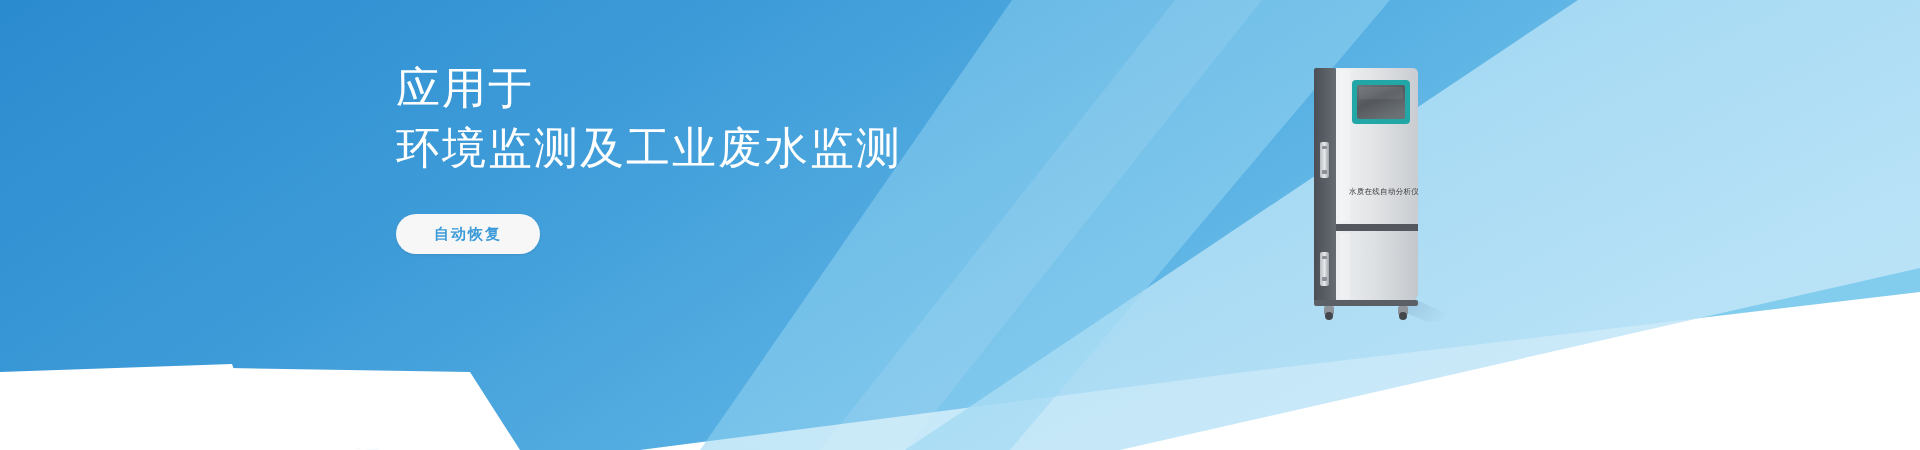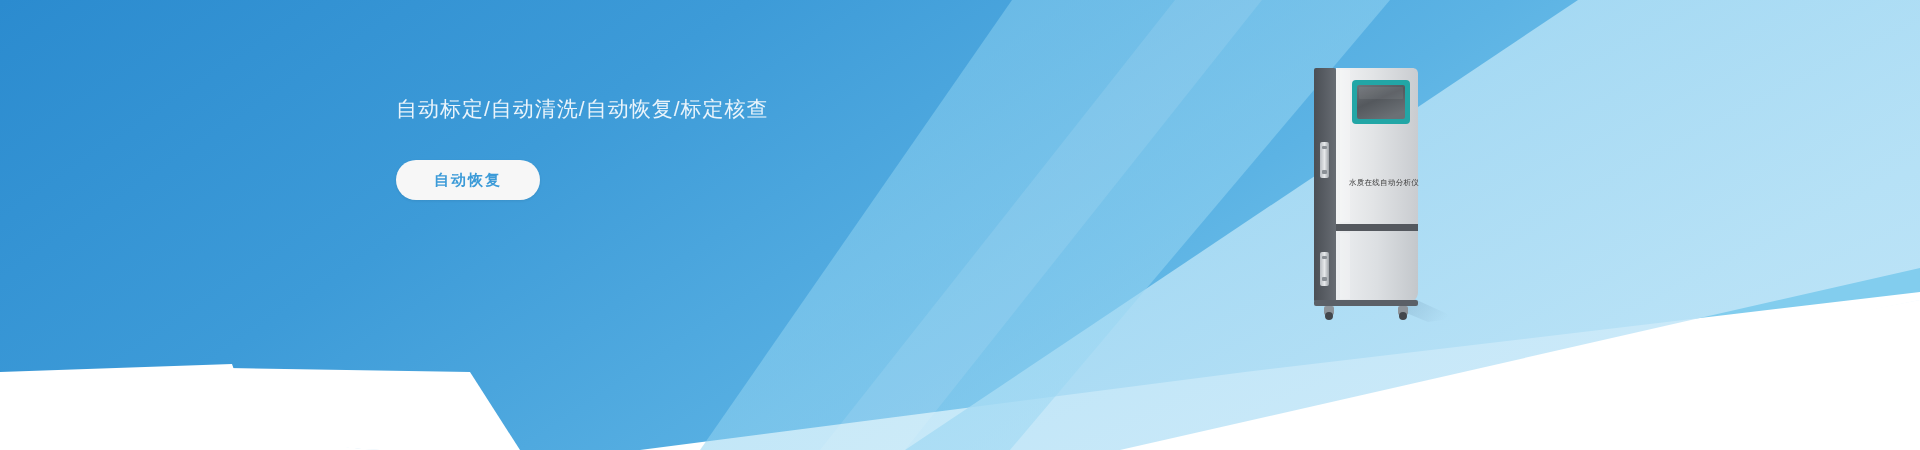--- a/index.html
+++ b/index.html
@@ -91,21 +91,21 @@
     top: 64px;
     width: 150px;
     height: 260px;
     z-index: 6;
   }
   .product svg { display: block; }
 
   .product-label {
     position: absolute;
     left: 1334px;
-    top: 178px;
+    top: 187px;
     width: 100px;
     text-align: center;
     font-size: 7.5px;
     letter-spacing: 0.3px;
     color: #3a3a3a;
     font-family: "DejaVu Sans", sans-serif;
     z-index: 7;
     white-space: nowrap;
     pointer-events: none;
   }
@@ -162,22 +162,25 @@
 
     <path d="M0,376 L228,370
              C250,426 300,450 392,450
              L0,450 Z" fill="#ffffff"></path>
 
     <path d="M228,368 C244,424 298,450 392,450 L520,450 L470,372 Z" fill="#ffffff"></path>
   </svg>
 
   <div class="content">
 
-
-    <p class="subtitle">自动标定/自动清洗/自动恢复/标定核查</p>
+    <h1 class="headline">
+      <span class="line">应用于</span>
+      <span class="line">环境监测及工业废水监测</span>
+    </h1>
+
 
     <div class="cta-wrap">
       <button class="cta-button" type="button">自动恢复</button>
     </div>
   </div>
 
   <div class="product">
     <svg width="150" height="260" viewBox="0 0 150 260">
       <defs>
         <linearGradient id="pFront" x1="0" y1="0" x2="1" y2="0">

